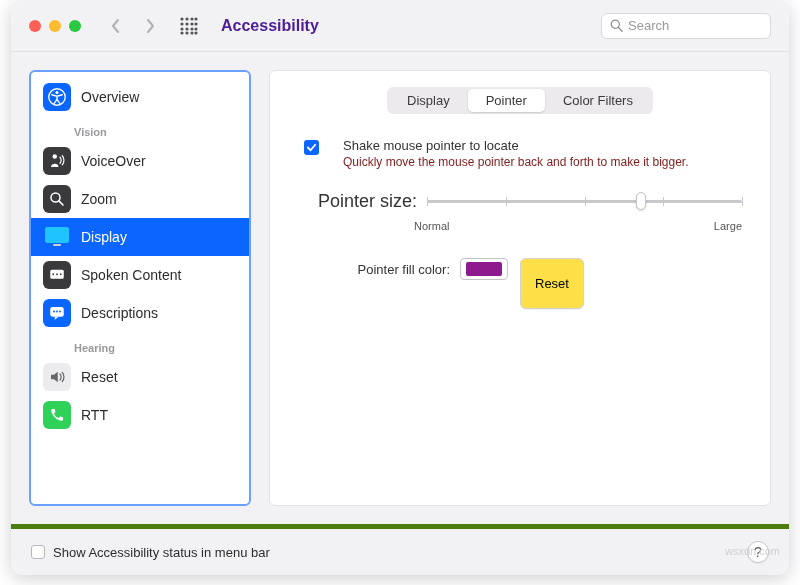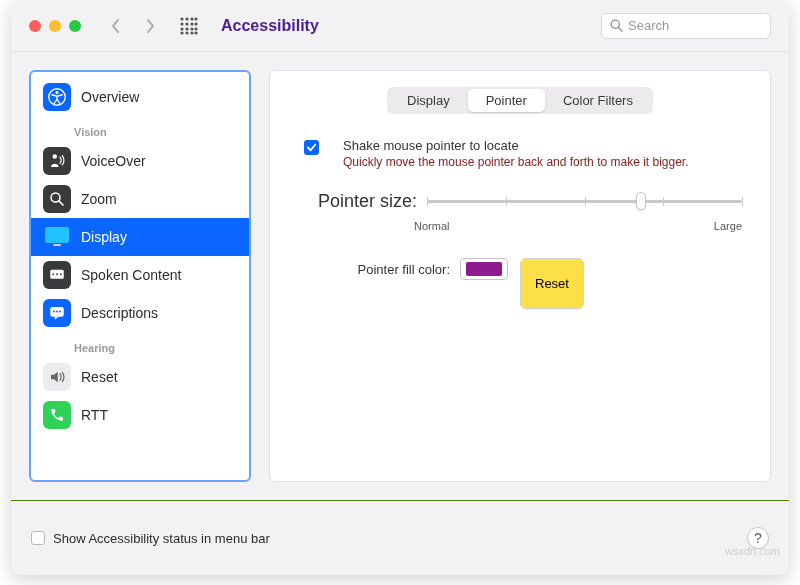--- a/index.html
+++ b/index.html
@@ -138,22 +138,22 @@
     }
     .swatch { width:36px; height:14px; border-radius:2px; }
     .btn {
       background:#fde047; border:1px solid #d2d2d6; border-radius:6px;
       padding: 17px 14px; font-size:13px;
       box-shadow: 0 1px 1px rgba(0,0,0,0.06);
       cursor:pointer; align-self:center;
     }
     
     .footer {
-      border-top: 1px solid #4d7c0f;
-      padding: 26px 20px; display:flex; align-items:center;
+      border-top: 5px solid #4d7c0f;
+      padding: 12px 20px; display:flex; align-items:center;
       font-size: 13px; color:#2c2c2c;
     }
     .footer .checkbox-empty {
       width:14px; height:14px; border:1px solid #b8b8bc; border-radius:3px;
       background:#fff; margin-right:8px;
     }
     .help-btn {
       width:22px; height:22px; border-radius:50%;
       border:1px solid #c8c8cc; background:#fff;
       display:flex; align-items:center; justify-content:center;

